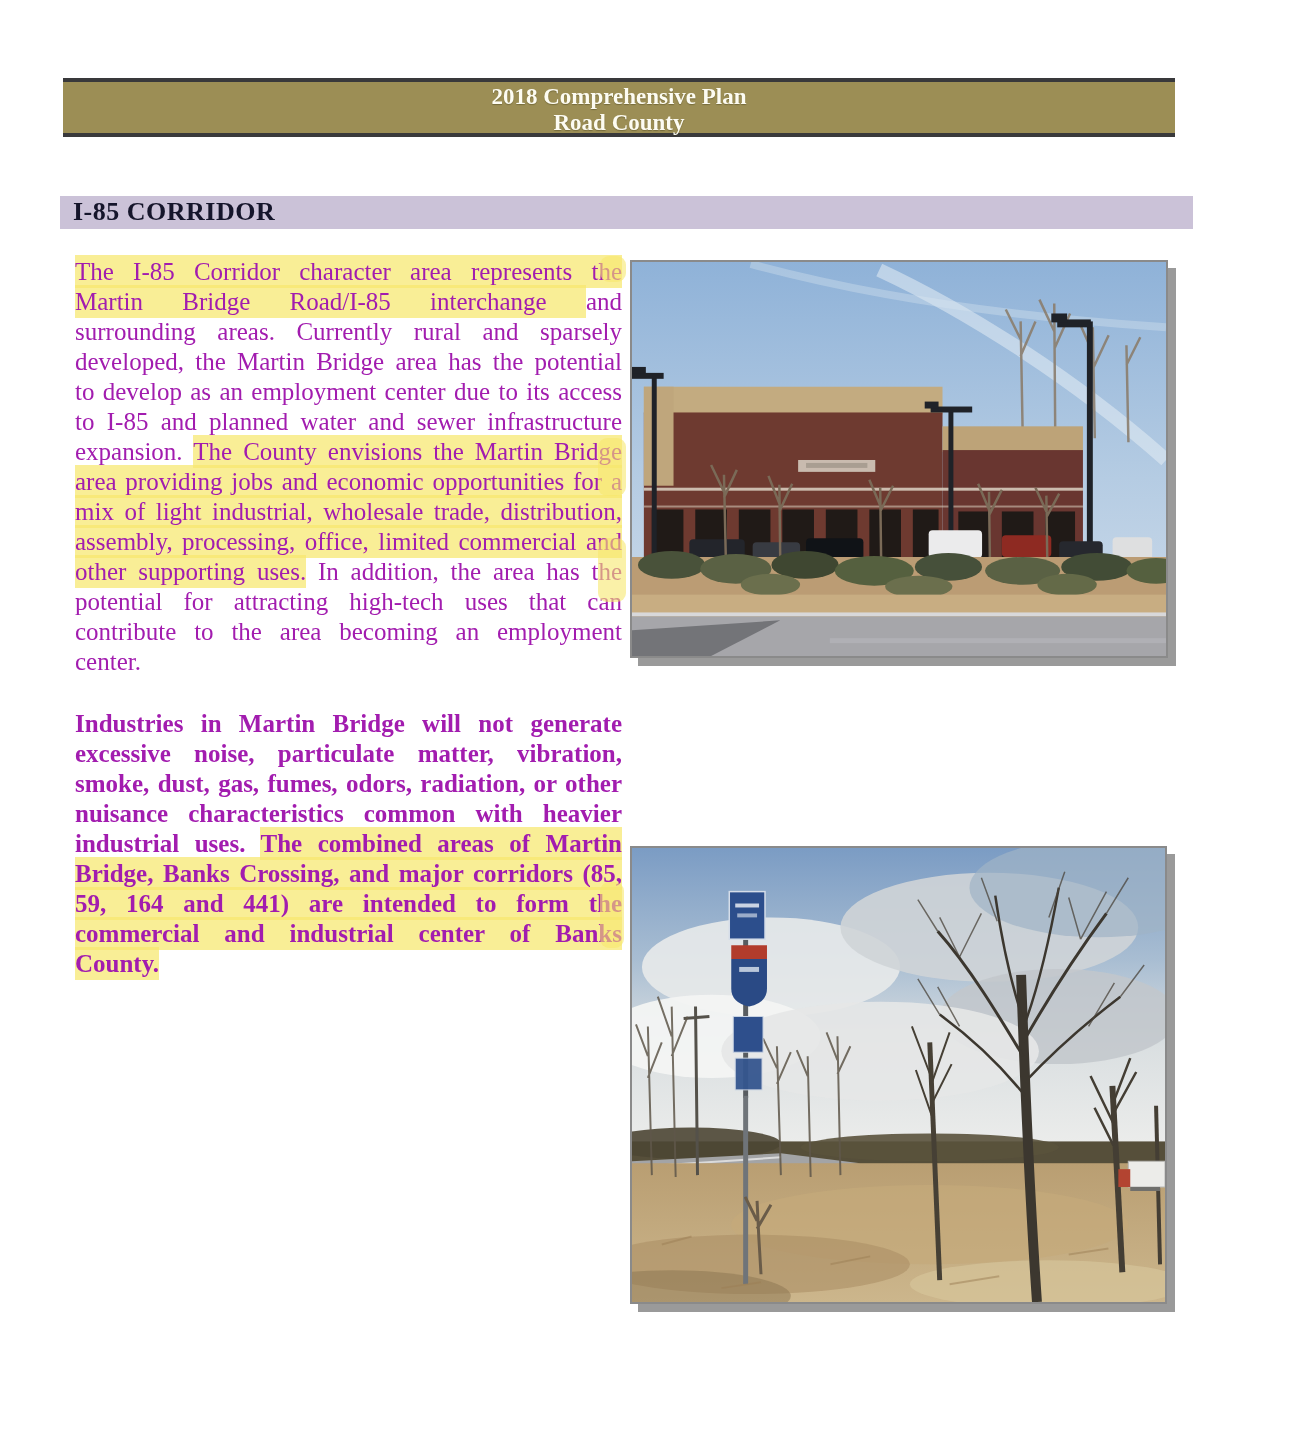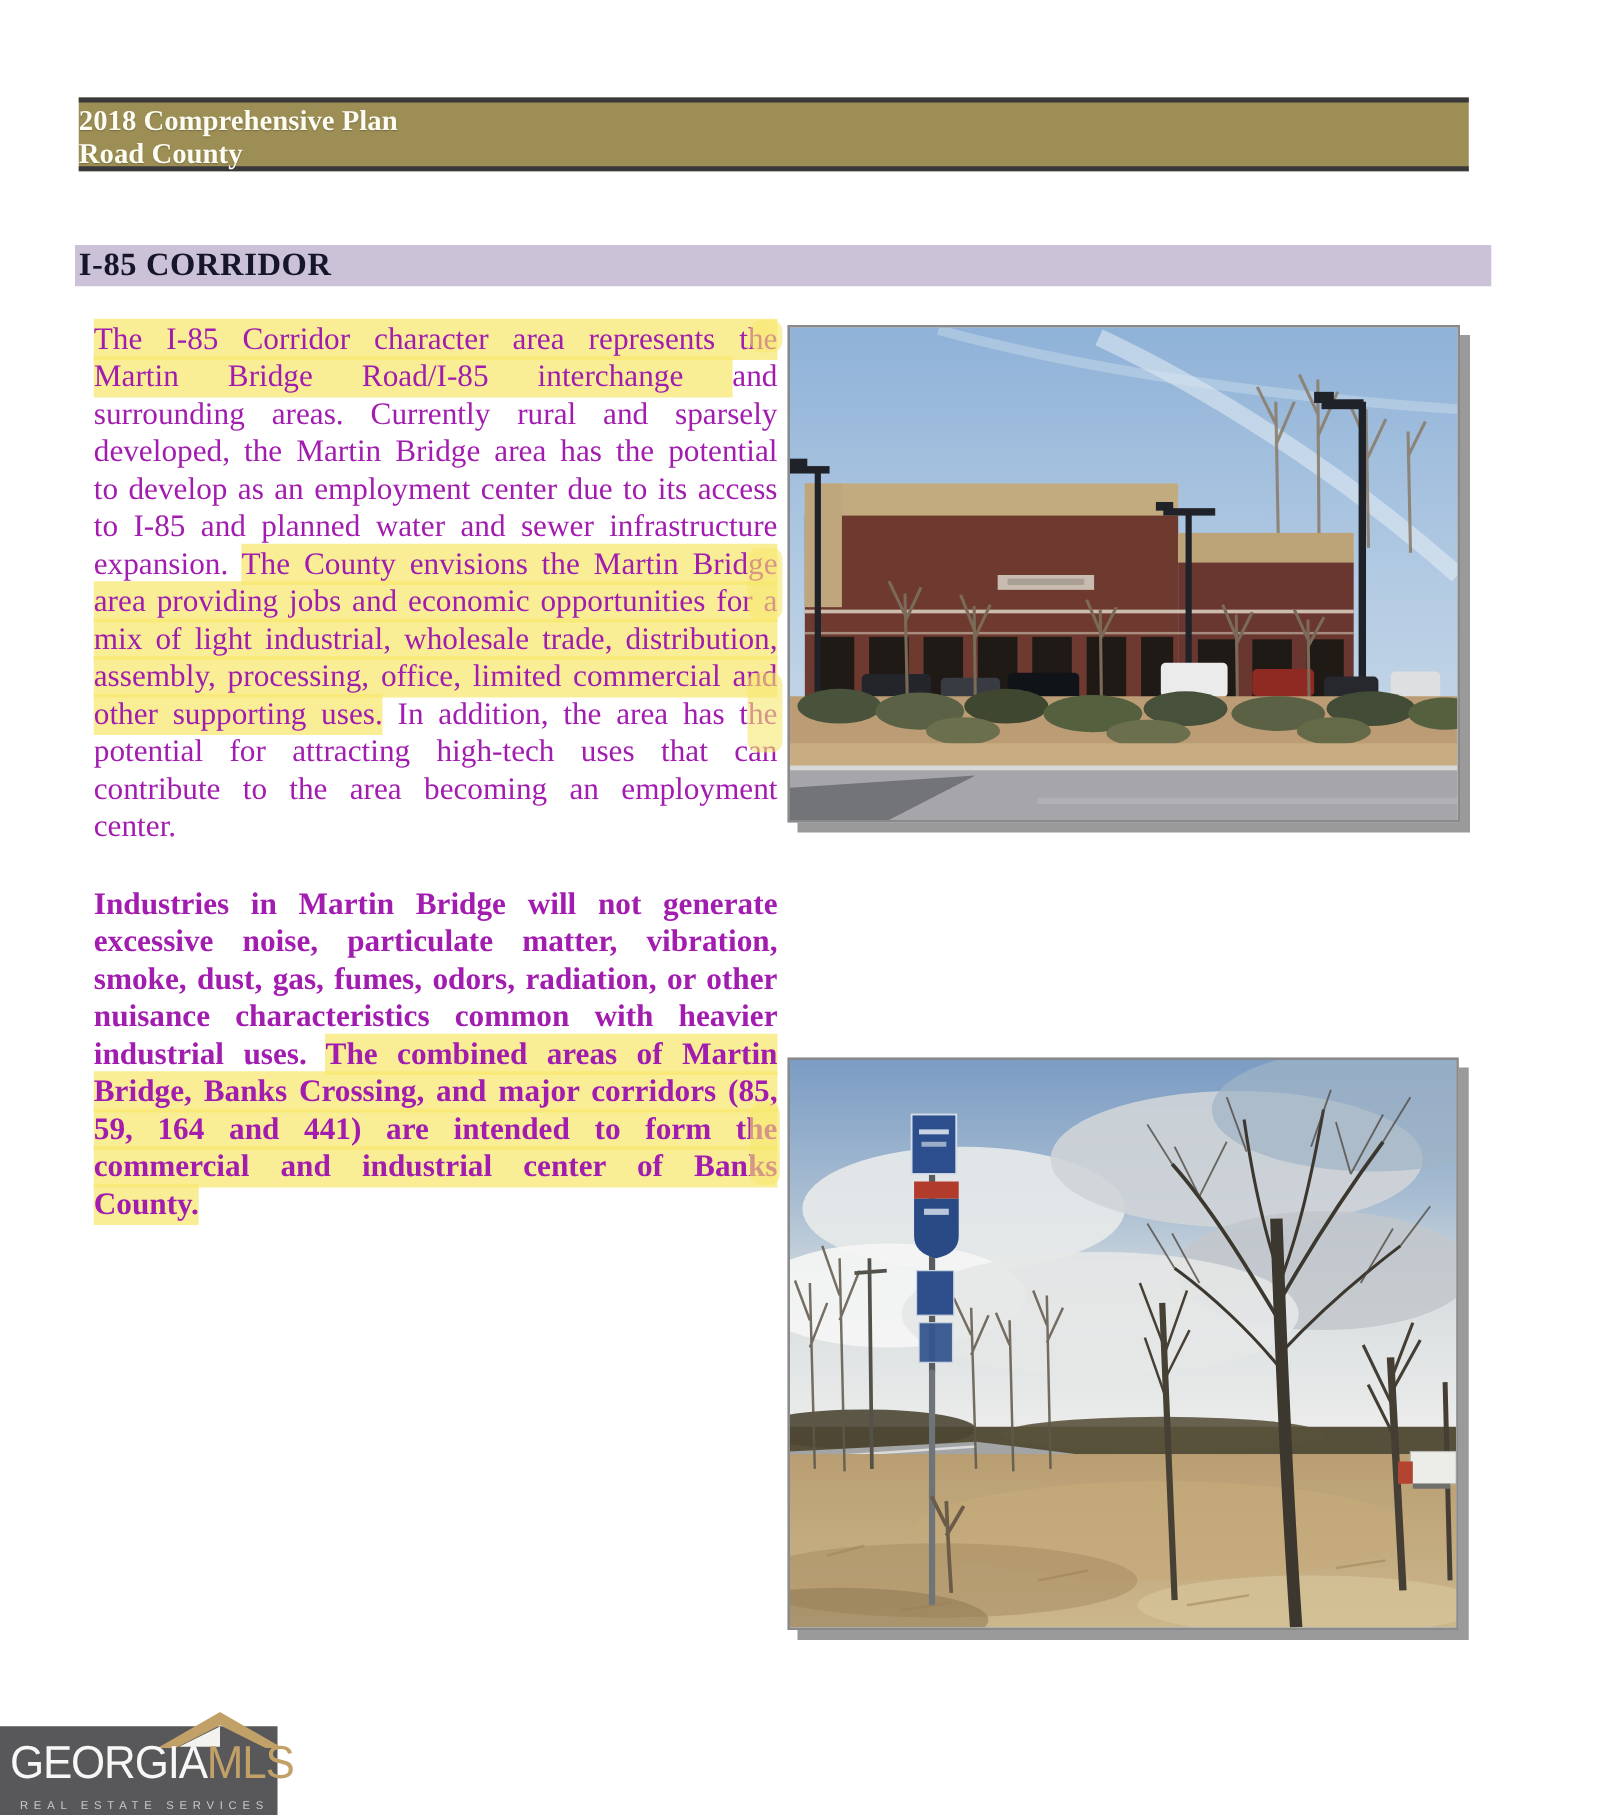--- a/index.html
+++ b/index.html
@@ -7,32 +7,32 @@
   .page {
     position:relative; width:1290px; height:1452px; background:#ffffff;
     font-family:"Liberation Serif", serif; overflow:hidden;
   }
 
   
   .banner {
     position:absolute; left:63px; top:78px; width:1112px; height:59px;
     background:#9c8e55;
     border-top:4px solid #39393b; border-bottom:4px solid #39393b;
-    text-align:left; color:#fdfcf2; font-weight:bold;
+    text-align:center; color:#fdfcf2; font-weight:bold;
     font-size:23px; line-height:26px; padding-top:2px;
     text-shadow:0 1px 1px rgba(60,55,20,0.4);
   }
 
   
   .section-bar {
     position:absolute; left:60px; top:196px; width:1133px; height:33px;
     background:#cbc2d8;
   }
   .section-title {
-    font-weight:bold; font-size:26px; line-height:32px; padding-left:3px;
+    font-weight:bold; font-size:26px; line-height:32px; padding-left:13px;
     color:#15152b; letter-spacing:0.5px;
   }
 
   
   .col-text {
     position:absolute; left:75px; top:257px; width:547px;
     font-size:25px; line-height:30px; text-align:justify;
     color:#a21caf; word-spacing:2px;
   }
   .para + .para { margin-top:32px;font-weight:bold; }
@@ -287,22 +287,14 @@
         <rect x="502" y="342" width="30" height="4" fill="#6f6f6c"></rect>
 
         <path d="M130,430 C128,400 127,380 126,356 M126,376 L114,352 M126,384 L140,360" stroke="#6a5c49" stroke-width="3" fill="none"></path>
         <g stroke="#9c7f55" stroke-width="2" opacity="0.5">
           <path d="M30,400 L60,392 M200,420 L240,412 M320,440 L370,432 M440,410 L480,404 M90,444 L130,438"></path>
         </g>
       </svg>
     </div>
   </div>
 
-  <div class="logo">
-    <svg class="logo-roof" viewBox="0 0 104 34">
-      <polygon points="0,32 52,2 104,32 90,32 52,13 15,32" fill="#c2a168"></polygon>
-      <polygon points="18,31 52,14 52,31" fill="#f4f2ee"></polygon>
-    </svg>
-    <div class="logo-name"><span>GEORGIA</span><span class="mls">MLS</span></div>
-    <div class="logo-tagline">REAL ESTATE SERVICES</div>
-  </div>
 
 </div>
 
 </body></html>

